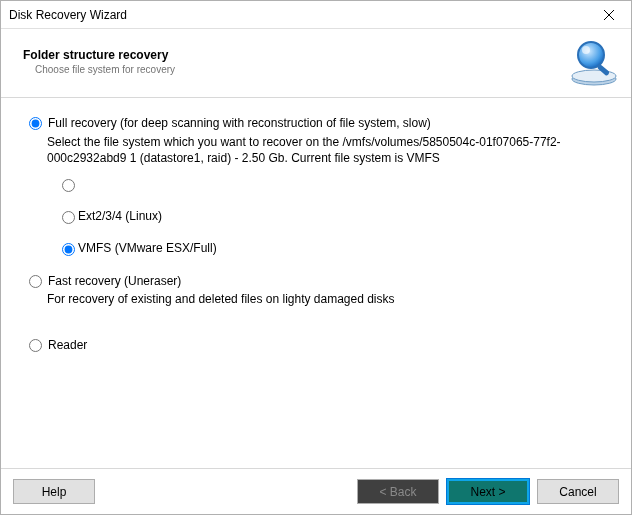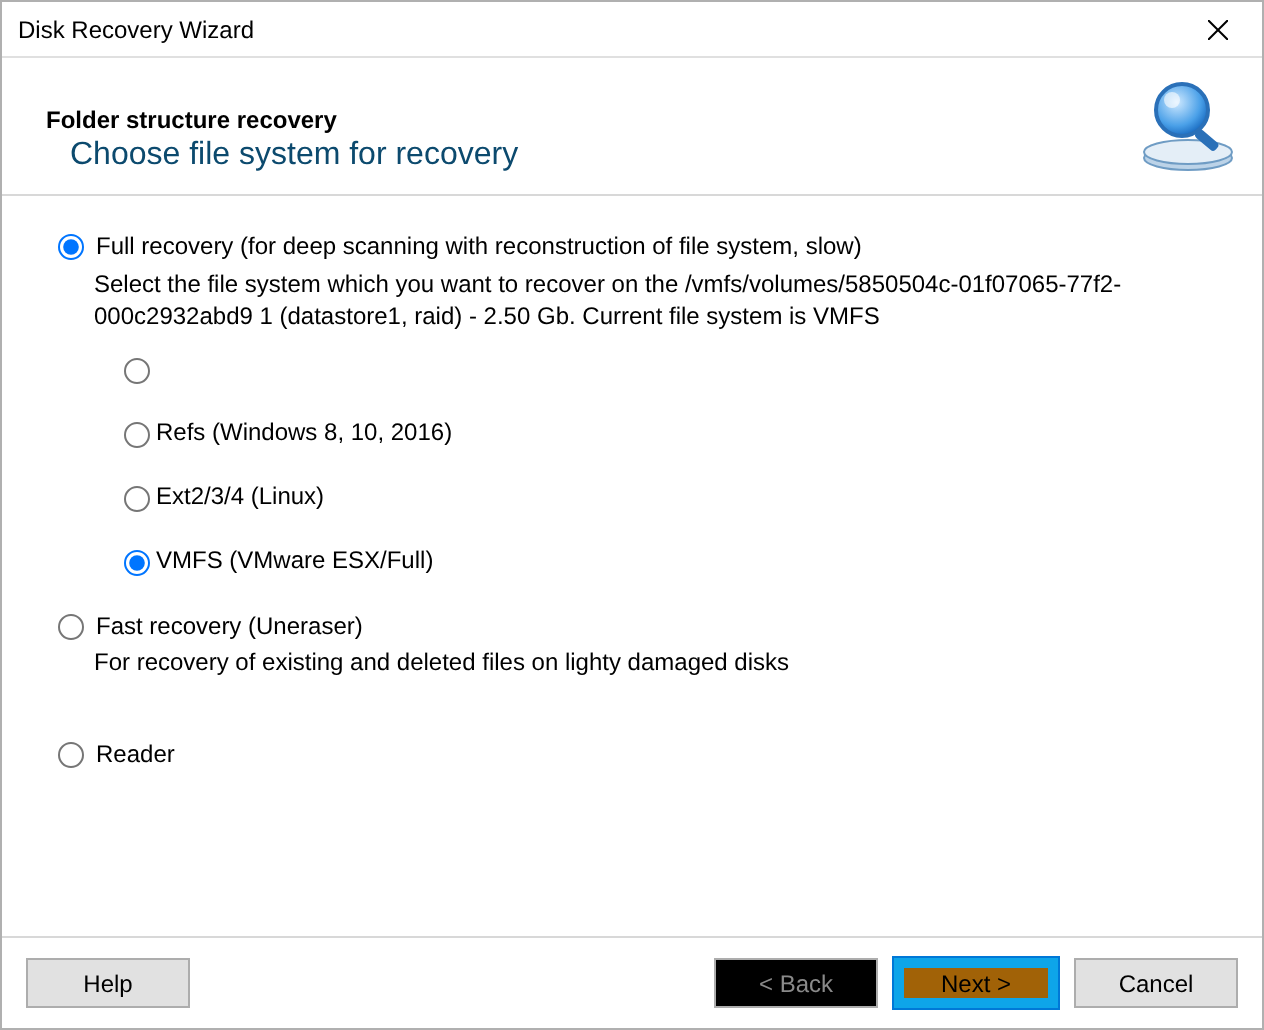--- a/index.html
+++ b/index.html
@@ -35,25 +35,25 @@
     height: 28px;
     display: flex;
     align-items: center;
     justify-content: center;
     font-size: 14px;
     cursor: default;
   }
   .header {
     padding: 6px 12px 10px 22px;
     display: flex;
-    align-items: flex-end;
+    align-items: center;
   }
   .header-text { flex: 1; }
   .header-title { font-weight: bold; font-size: 12px; margin: 0; }
-  .header-sub { font-size: 16px; margin: 2px 0 0 12px; color: #0c4a6e; }
+  .header-sub { font-size: 10px; margin: 2px 0 0 12px; color: #737373; }
   .header-icon { width: 50px; height: 50px; margin-top:2px;}
   .divider { border: none; border-top: 1px solid #d8d8d8; margin: 0; }
   .body {
     flex: 1;
     padding: 18px 12px 10px 28px;
     overflow: hidden;
   }
   .radio-row {
     display: flex;
     align-items: center;
@@ -84,25 +84,25 @@
   .btn {
     min-width: 82px;
     height: 25px;
     background: #e1e1e1;
     border: 1px solid #adadad;
     font-family: inherit;
     font-size: 12px;
     padding: 0 12px;
     cursor: default;
   }
-  .btn:disabled { color: #8a8a8a; background: #000000; }
+  .btn:disabled { color: #8a8a8a; background: #404040; }
   .btn.focus {
-    border: 5px solid #0ea5e9;
+    border: 2px solid #0ea5e9;
     outline: 1px solid #0078d7;
-    background: #a16207;
+    background: #0f766e;
   }
   .spacer { flex: 1; }
   .btn + .btn { margin-left: 8px; }
   label { cursor: default; }
 </style>
 </head>
 <body>
 
 <div class="window">
 
@@ -147,24 +147,20 @@
       <input type="radio" name="mode" id="mode-full" checked="" style="">
       <label for="mode-full">Full recovery (for deep scanning with reconstruction of file system, slow)</label>
     </div>
     <div class="desc">Select the file system which you want to recover on the /vmfs/volumes/5850504c-01f07065-77f2-000c2932abd9 1 (datastore1, raid) - 2.50 Gb. Current file system is VMFS</div>
 
     <div class="fs-group" id="fs-group">
         <div class="fs-row">
           <input type="radio" name="fs" id="fs-ntfs" style="">
         </div>
         <div class="fs-row">
-          <input type="radio" name="fs" id="fs-refs" style="">
-          <label for="fs-refs">Refs (Windows 8, 10, 2016)</label>
-        </div>
-        <div class="fs-row">
           <input type="radio" name="fs" id="fs-ext" style="">
           <label for="fs-ext">Ext2/3/4 (Linux)</label>
         </div>
         <div class="fs-row">
           <input type="radio" name="fs" id="fs-vmfs" checked="" style="">
           <label for="fs-vmfs">VMFS (VMware ESX/Full)</label>
         </div>
       </div>
 
     <div class="radio-row" style="margin-top:18px;align-items:center;">

